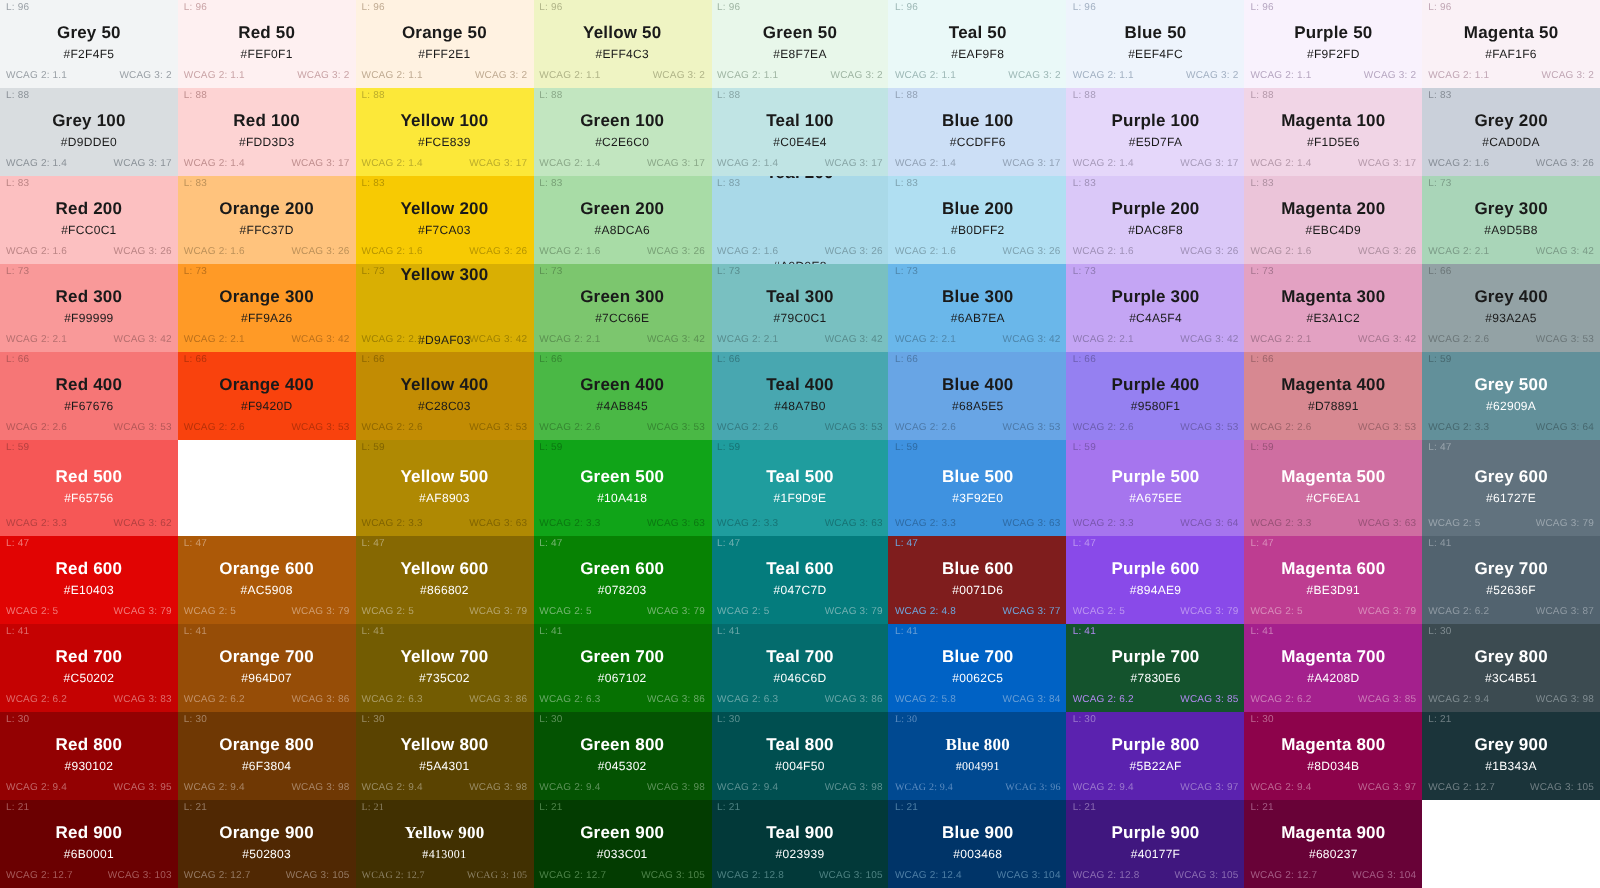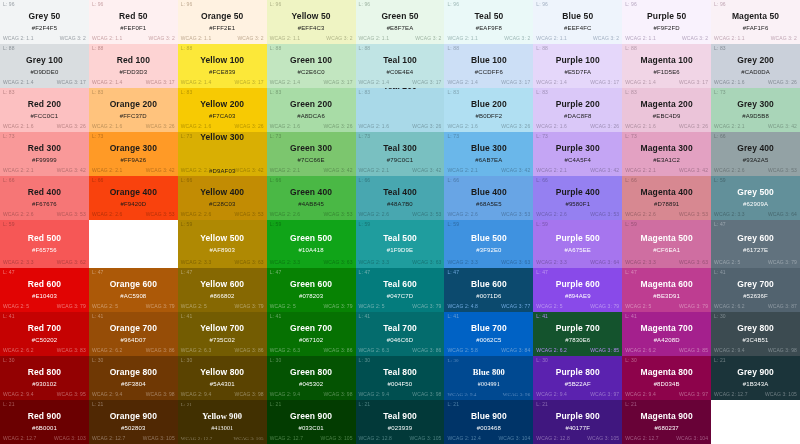--- a/index.html
+++ b/index.html
@@ -482,21 +482,21 @@
       <div class="wcag2" style="color: rgb(117, 181, 113);">WCAG 2: 5</div>
       <div class="wcag3" style="color: rgb(117, 181, 113);">WCAG 3: 79</div>
     </div>
     <div class="swatch" style="background: rgb(4, 124, 125); color: rgb(255, 255, 255);">
       <div class="lum" style="color: rgb(113, 176, 177);">L: 47</div>
       <div class="swatch-name">Teal 600</div>
       <div class="swatch-hex">#047C7D</div>
       <div class="wcag2" style="color: rgb(113, 176, 177);">WCAG 2: 5</div>
       <div class="wcag3" style="color: rgb(113, 176, 177);">WCAG 3: 79</div>
     </div>
-    <div class="swatch" style="background: #0c4a6e; color: rgb(255, 255, 255); align-items: center;">
+    <div class="swatch" style="background: #7f1d1d; color: rgb(255, 255, 255); align-items: center;">
       <div class="lum" style="color: rgb(110, 167, 221);">L: 47</div>
       <div class="swatch-name">Blue 600</div>
       <div class="swatch-hex">#0071D6</div>
       <div class="wcag2" style="color: rgb(110, 167, 221);">WCAG 2: 4.8</div>
       <div class="wcag3" style="color: rgb(110, 167, 221);">WCAG 3: 77</div>
     </div>
     <div class="swatch" style="background: rgb(137, 74, 233); color: rgb(255, 255, 255);">
       <div class="lum" style="color: rgb(187, 149, 240);">L: 47</div>
       <div class="swatch-name">Purple 600</div>
       <div class="swatch-hex">#894AE9</div>

